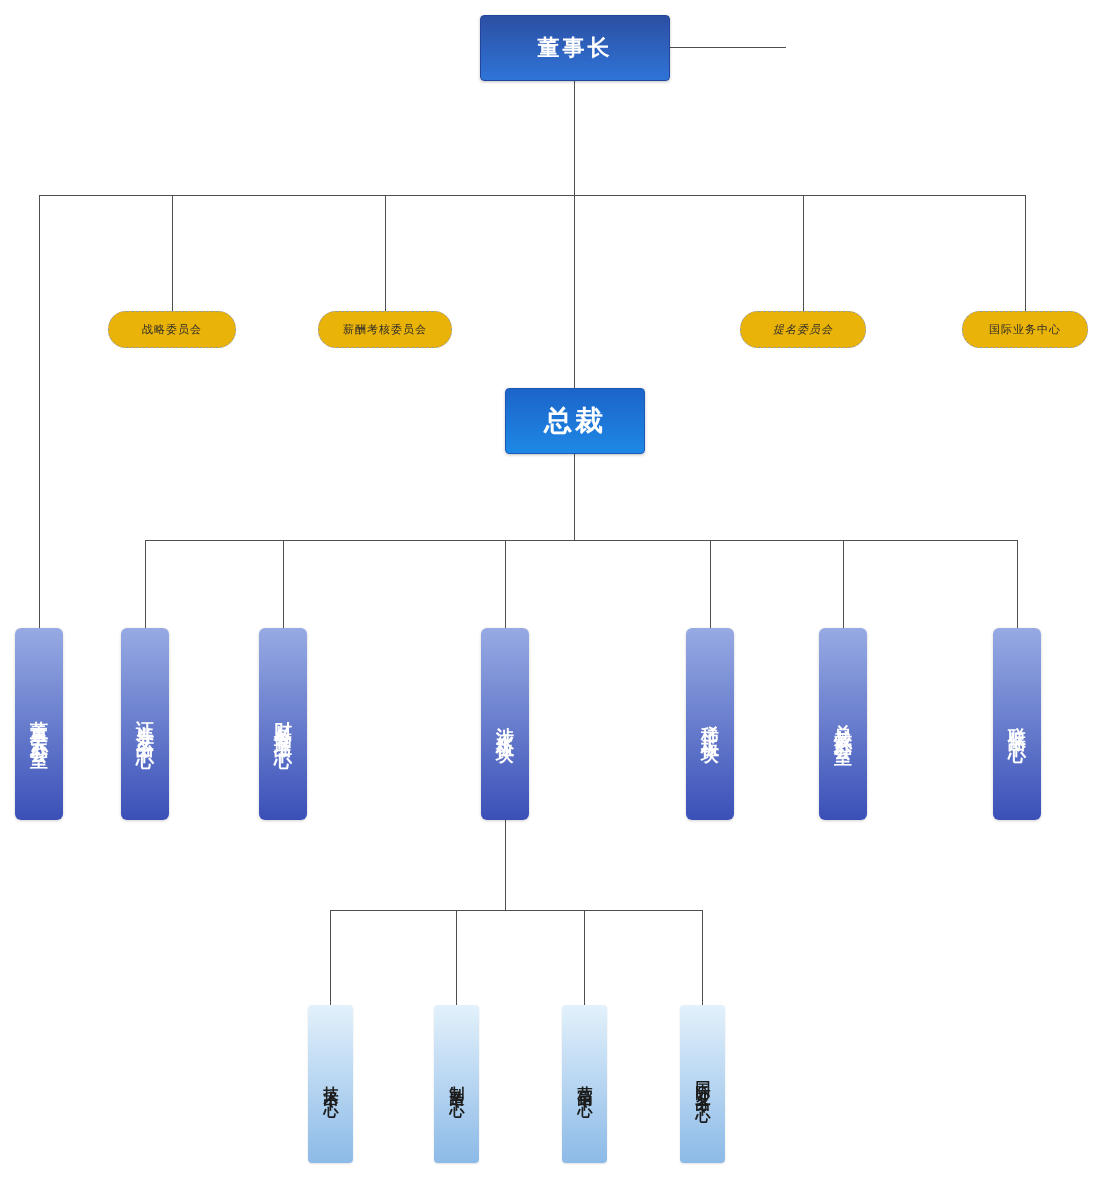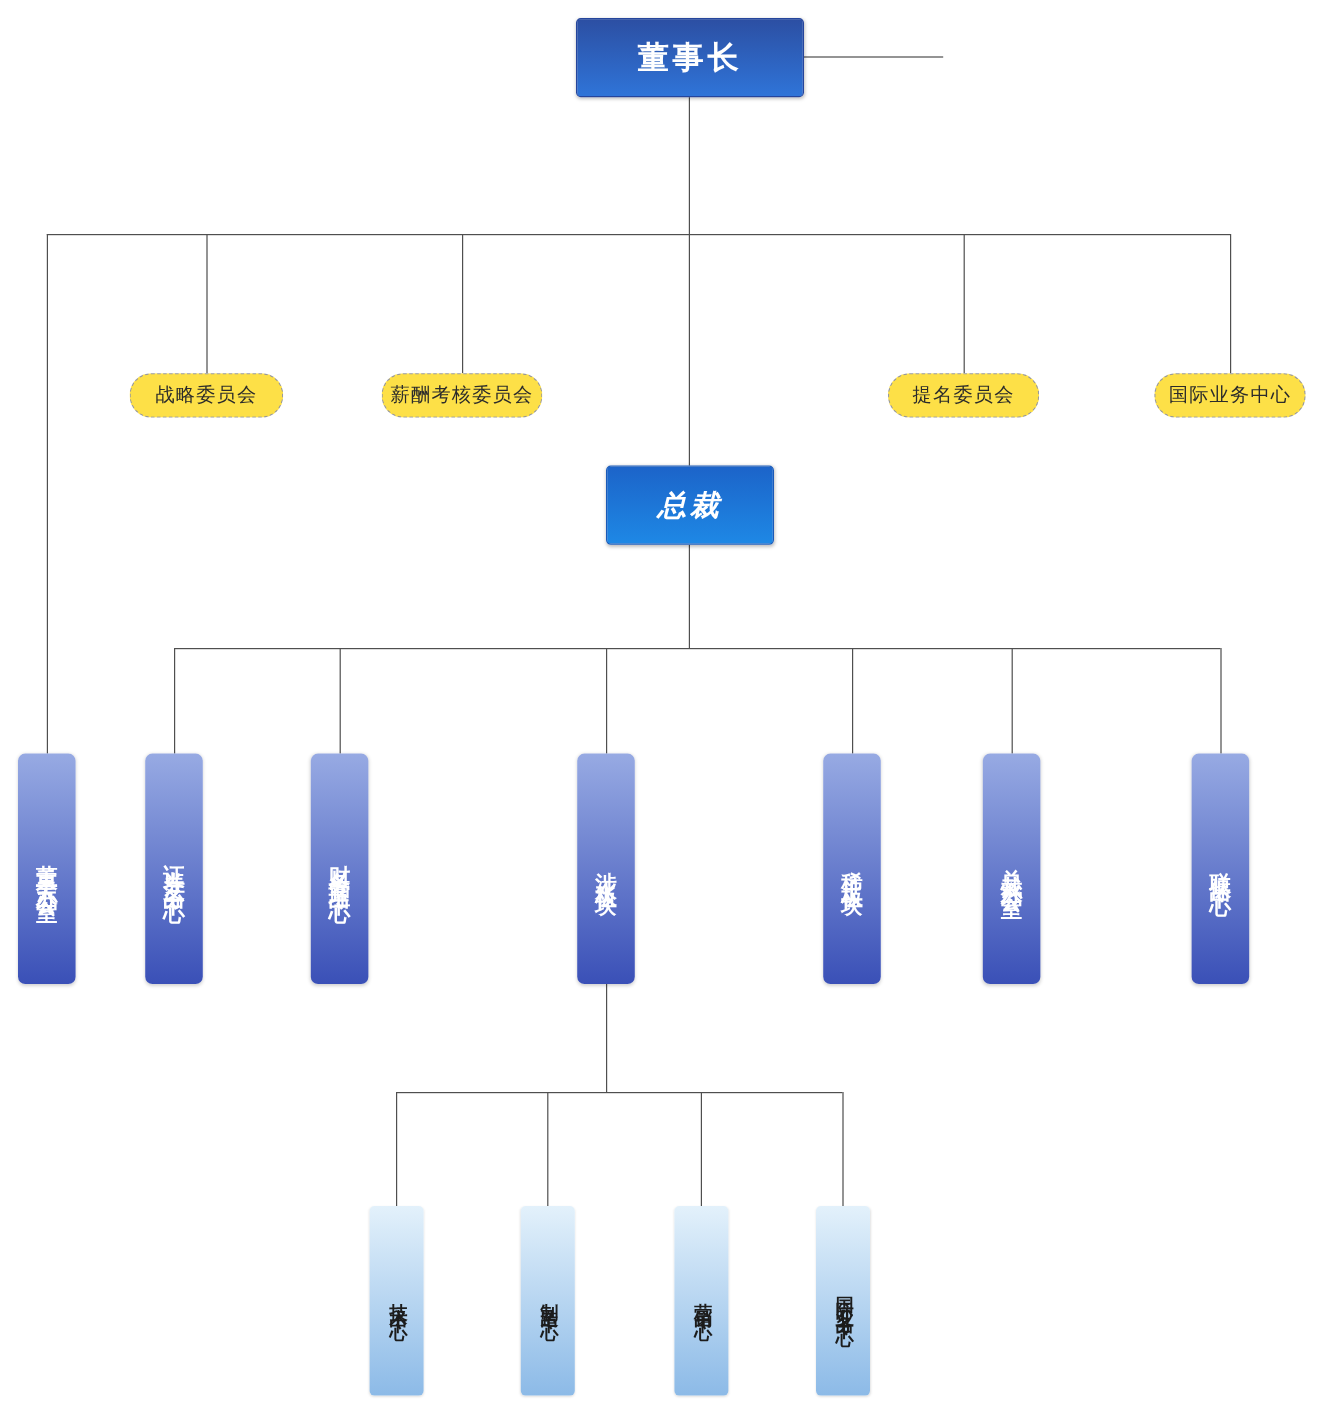--- a/index.html
+++ b/index.html
@@ -21,47 +21,46 @@
   .v { width: 1px; }
 
   
   .primary {
     position: absolute;
     display: flex;
     align-items: center;
     justify-content: center;
     color: #ffffff;
     font-weight: bold;
-    font-size: 26px;
+    font-size: 22px;
     letter-spacing: 3px;
     border-radius: 4px;
     background: linear-gradient(180deg, #2c4fa3 0%, #2f74d8 100%);
     border: 1px solid #25459c;
     box-shadow: 0 1px 3px rgba(0,0,0,0.25);
     box-sizing: border-box;
   }
   .president {
-    font-size: 24px;
+    font-size: 28px;
     background: linear-gradient(180deg, #1c64c9 0%, #1e88e5 100%);
     border-color: #1a5ab8;
-    font-style: italic;
   }
 
   
   .committee {
     position: absolute;
     height: 37px;
     box-sizing: border-box;
     display: flex;
     align-items: center;
     justify-content: center;
-    background: #fde047;
+    background: #eab308;
     border: 1px dashed #9a9a9a;
     border-radius: 18px;
-    font-size: 16px;
+    font-size: 11px;
     color: #2b2b2b;
     letter-spacing: 1px;
   }
 
   
   .dept {
     position: absolute;
     top: 628px;
     width: 48px;
     height: 192px;
@@ -127,21 +126,21 @@
   <div class="line h" style="top:910px; left:330px; width:372px;"></div>
   <div class="line v" style="left:330px; top:910px; height:95px;"></div>
   <div class="line v" style="left:456px; top:910px; height:95px;"></div>
   <div class="line v" style="left:584px; top:910px; height:95px;"></div>
   <div class="line v" style="left:702px; top:910px; height:95px;"></div>
 
   <div class="primary" style="left:480px; top:15px; width:190px; height:66px;">董事长</div>
 
   <div class="committee" style="left:108px; top:311px; width:128px;">战略委员会</div>
   <div class="committee" style="left:318px; top:311px; width:134px;">薪酬考核委员会</div>
-  <div class="committee" style="left:740px; top:311px; width:126px;">提名委员会</div>
+  <div class="committee" style="left:740px; top:311px; width:126px;font-style:italic;">提名委员会</div>
   <div class="committee" style="left:962px; top:311px; width:126px;">国际业务中心</div>
 
   <div class="primary president" style="left:505px; top:388px; width:140px; height:66px;">总裁</div>
 
   <div class="dept" style="left:15px;">董事会办公室</div>
   <div class="dept" style="left:121px;">证券法务中心</div>
   <div class="dept" style="left:259px;">财务管理中心</div>
   <div class="dept" style="left:481px;">涉水板块</div>
   <div class="dept" style="left:686px;">稀土板块</div>
   <div class="dept" style="left:819px;">总裁办公室</div>

